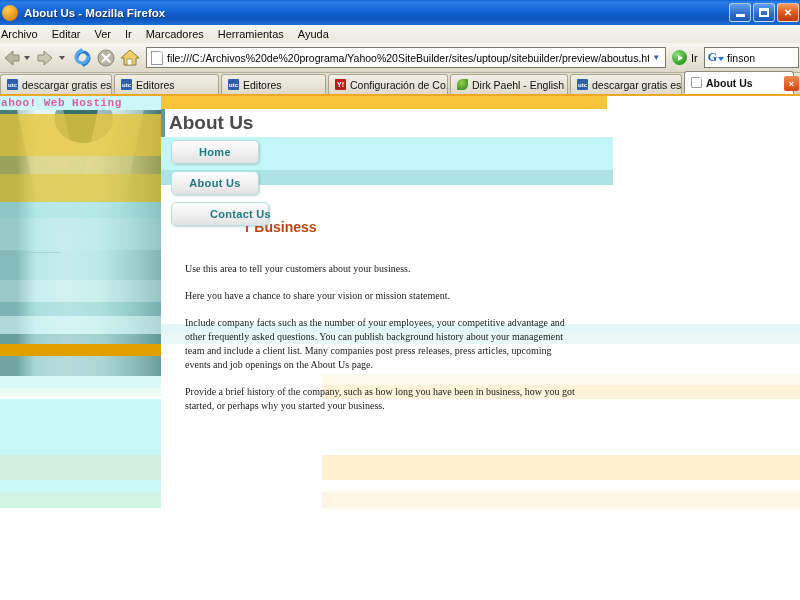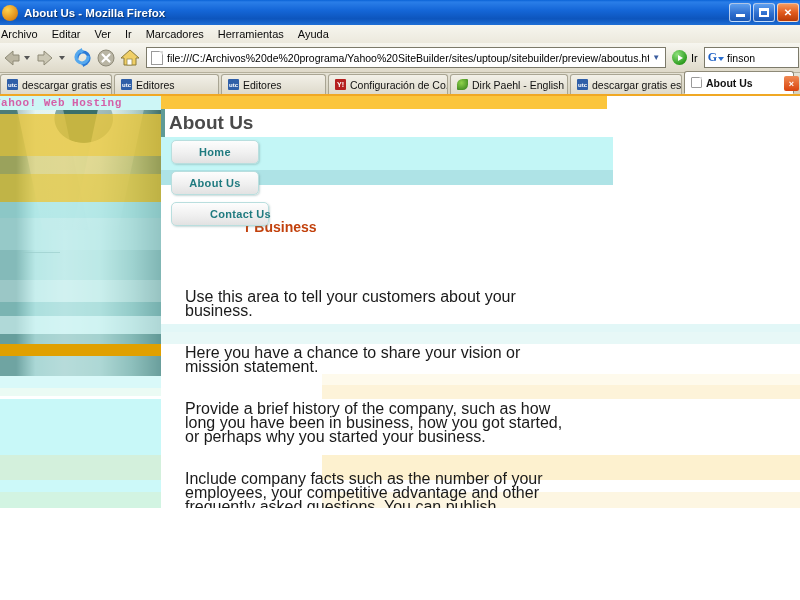--- a/index.html
+++ b/index.html
@@ -235,23 +235,22 @@
     border: 1px solid #b9dede; border-radius: 5px;
     box-shadow: 1px 1px 2px rgba(100,140,140,.35);
     display: flex; align-items: center; justify-content: center;
     font-size: 11px; font-weight: bold; color: #1f7a7f;
     letter-spacing: .3px; cursor: pointer; white-space: nowrap;
   }
   .navbtn-item.wide { width: 98px; padding-left: 41px; }
 
   .bodytext { position: absolute; left: 24px; top: 166px; width: 390px; }
   .bodytext p {
-    font-size: 16px; color: #1a1a1a; line-height: 14px; margin-bottom: 13px;
-    font-family: Liberation Sans, sans-serif;
-    margin-top: 28px;
+    font-size: 10px; color: #1a1a1a; line-height: 14px; margin-bottom: 13px;
+    font-family: Liberation Serif, serif;
   }
 
   
   .statusbar {
     position: absolute; left: 0; top: 576px; width: 800px; height: 19px;
     background: linear-gradient(to bottom, #f3f1e9, #e6e2d4);
     border-top: 1px solid #b5b09c; display: flex; align-items: center;
   }
   .status-text { font-size: 10.5px; color: #1a1a1a; margin-left: -6px; }
   .taskbar {
@@ -442,22 +441,22 @@
           <span>About Us</span>
         </div>
         <div class="navbtn-item wide">
           <span>Contact Us</span>
         </div>
       </div>
 
       <div class="bodytext">
         <p>Use this area to tell your customers about your business.</p>
         <p>Here you have a chance to share your vision or mission statement.</p>
+        <p>Include company facts such as the number of your employees, your competitive advantage and other frequently asked questions. You can publish background history about your management team and include a client list. Many companies post press releases, press articles, upcoming events and job openings on the About Us page.</p>
         <p>Provide a brief history of the company, such as how long you have been in business, how you got started, or perhaps why you started your business.</p>
-        <p>Include company facts such as the number of your employees, your competitive advantage and other frequently asked questions. You can publish background history about your management team and include a client list. Many companies post press releases, press articles, upcoming events and job openings on the About Us page.</p>
       </div>
     </div>
 
   </div>
 
   <div class="statusbar">
     <span class="status-text">Terminado</span>
   </div>
   <div class="taskbar"></div>
 

